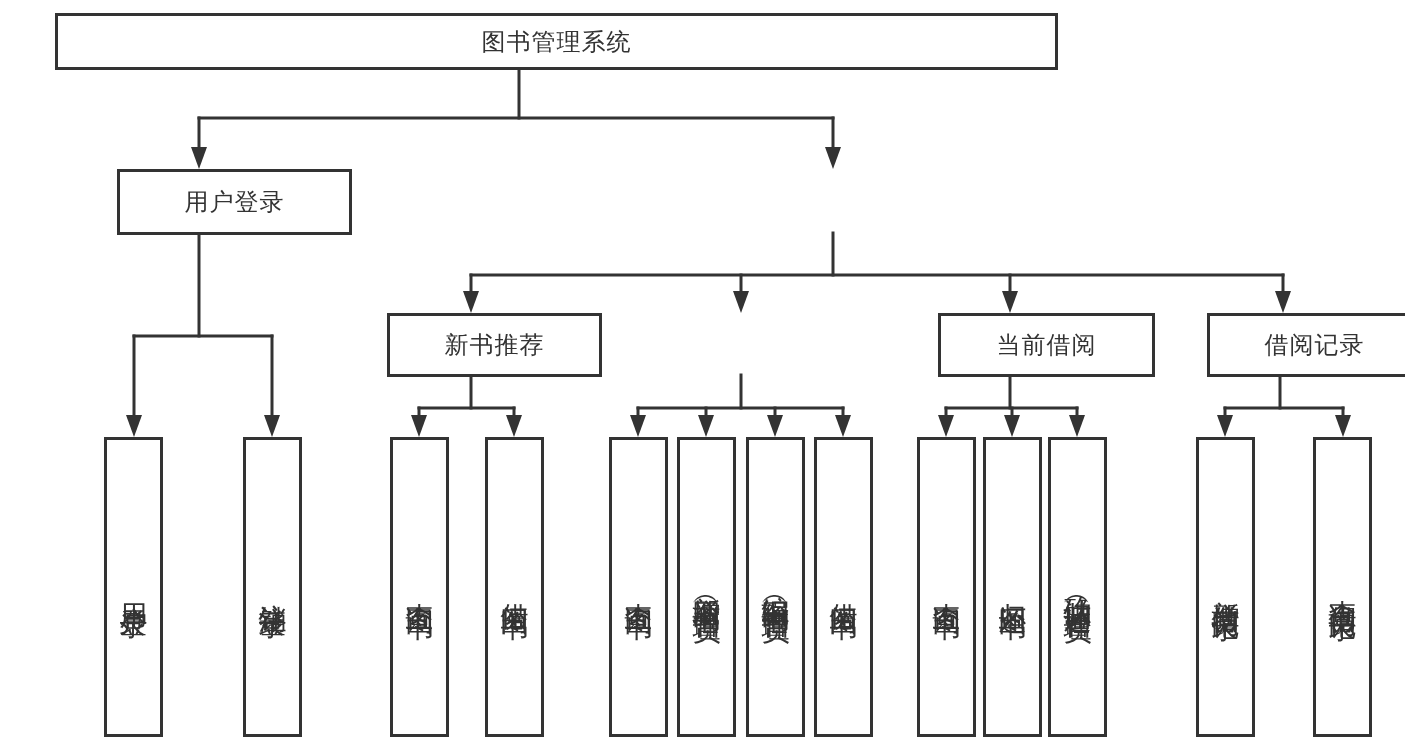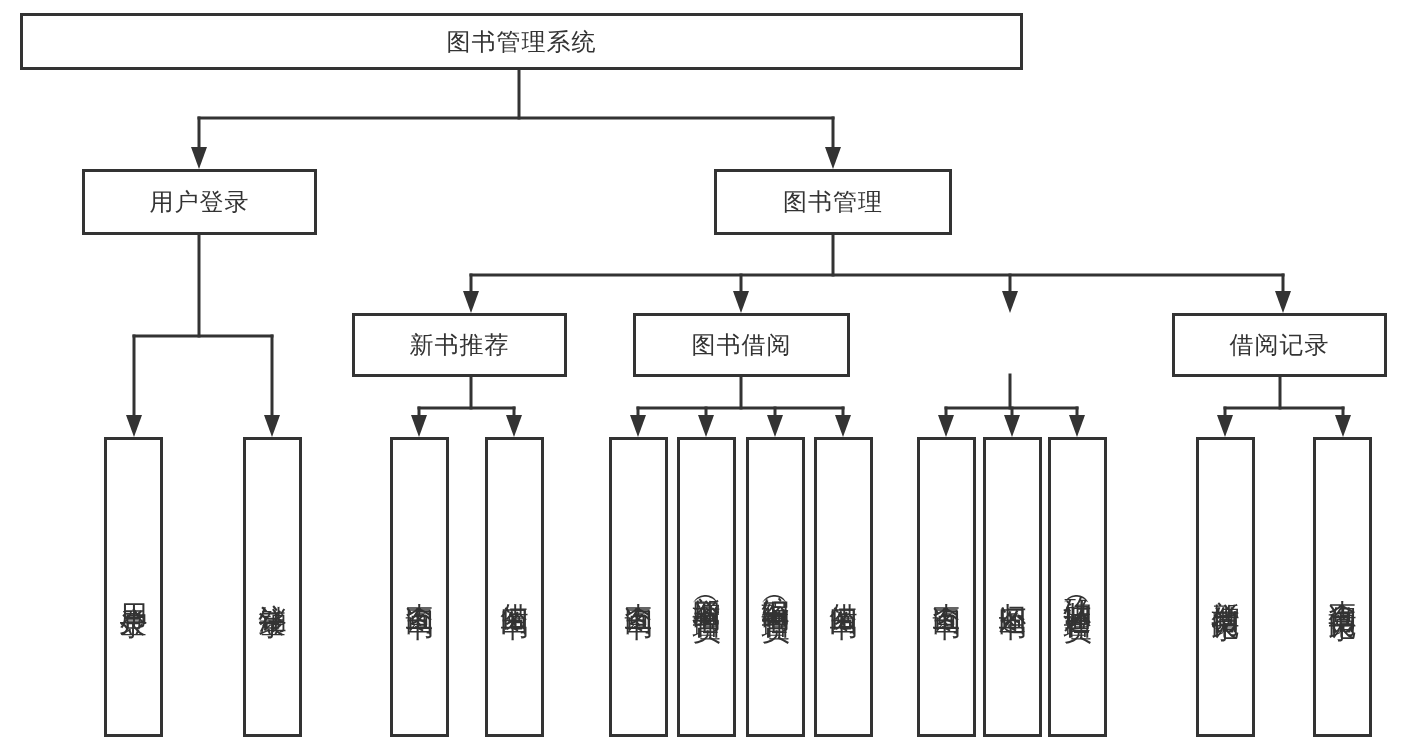--- a/index.html
+++ b/index.html
@@ -36,20 +36,21 @@
     box-sizing: border-box;
     border: 3px solid #333333;
     background: #ffffff;
     display: flex;
     align-items: center;
     justify-content: center;
     font-size: 24px;
     color: #333333;
     letter-spacing: 1px;
     white-space: nowrap;
+    margin-left: 35px;
   }
   .vnode {
     position: absolute;
     box-sizing: border-box;
     border: 3px solid #333333;
     background: #ffffff;
     top: 437px;
     width: 59px;
     height: 300px;
     display: flex;
@@ -136,24 +137,23 @@
     <line x1="1225" y1="408" x2="1343" y2="408"></line>
     <line x1="1225" y1="408" x2="1225" y2="428"></line>
     <line x1="1343" y1="408" x2="1343" y2="428"></line>
     <polygon points="1217,415 1233,415 1225,437"></polygon>
     <polygon points="1335,415 1351,415 1343,437"></polygon>
   </svg>
 
   <div class="hnode" style="left:20px; top:13px; width:1003px; height:57px;">图书管理系统</div>
 
   <div class="hnode" style="left:82px; top:169px; width:235px; height:66px;">用户登录</div>
-  <div class="hnode" style="left:714px; top:169px; width:238px; height:66px;">图书管理</div>
 
   <div class="hnode" style="left:352px; top:313px; width:215px; height:64px;">新书推荐</div>
-  <div class="hnode" style="left:633px; top:313px; width:217px; height:64px;">图书借阅</div>
+  <div class="hnode" style="left:903px; top:313px; width:217px; height:64px;">当前借阅</div>
   <div class="hnode" style="left:1172px; top:313px; width:215px; height:64px;">借阅记录</div>
 
   <div class="vnode" style="left:104px;">用户登录</div>
   <div class="vnode" style="left:243px;">注销登录</div>
 
   <div class="vnode" style="left:390px;">查询图书</div>
   <div class="vnode" style="left:485px;">借阅图书</div>
 
   <div class="vnode" style="left:609px;">查询图书</div>
   <div class="vnode" style="left:677px;">新增图书（管理员）</div>

